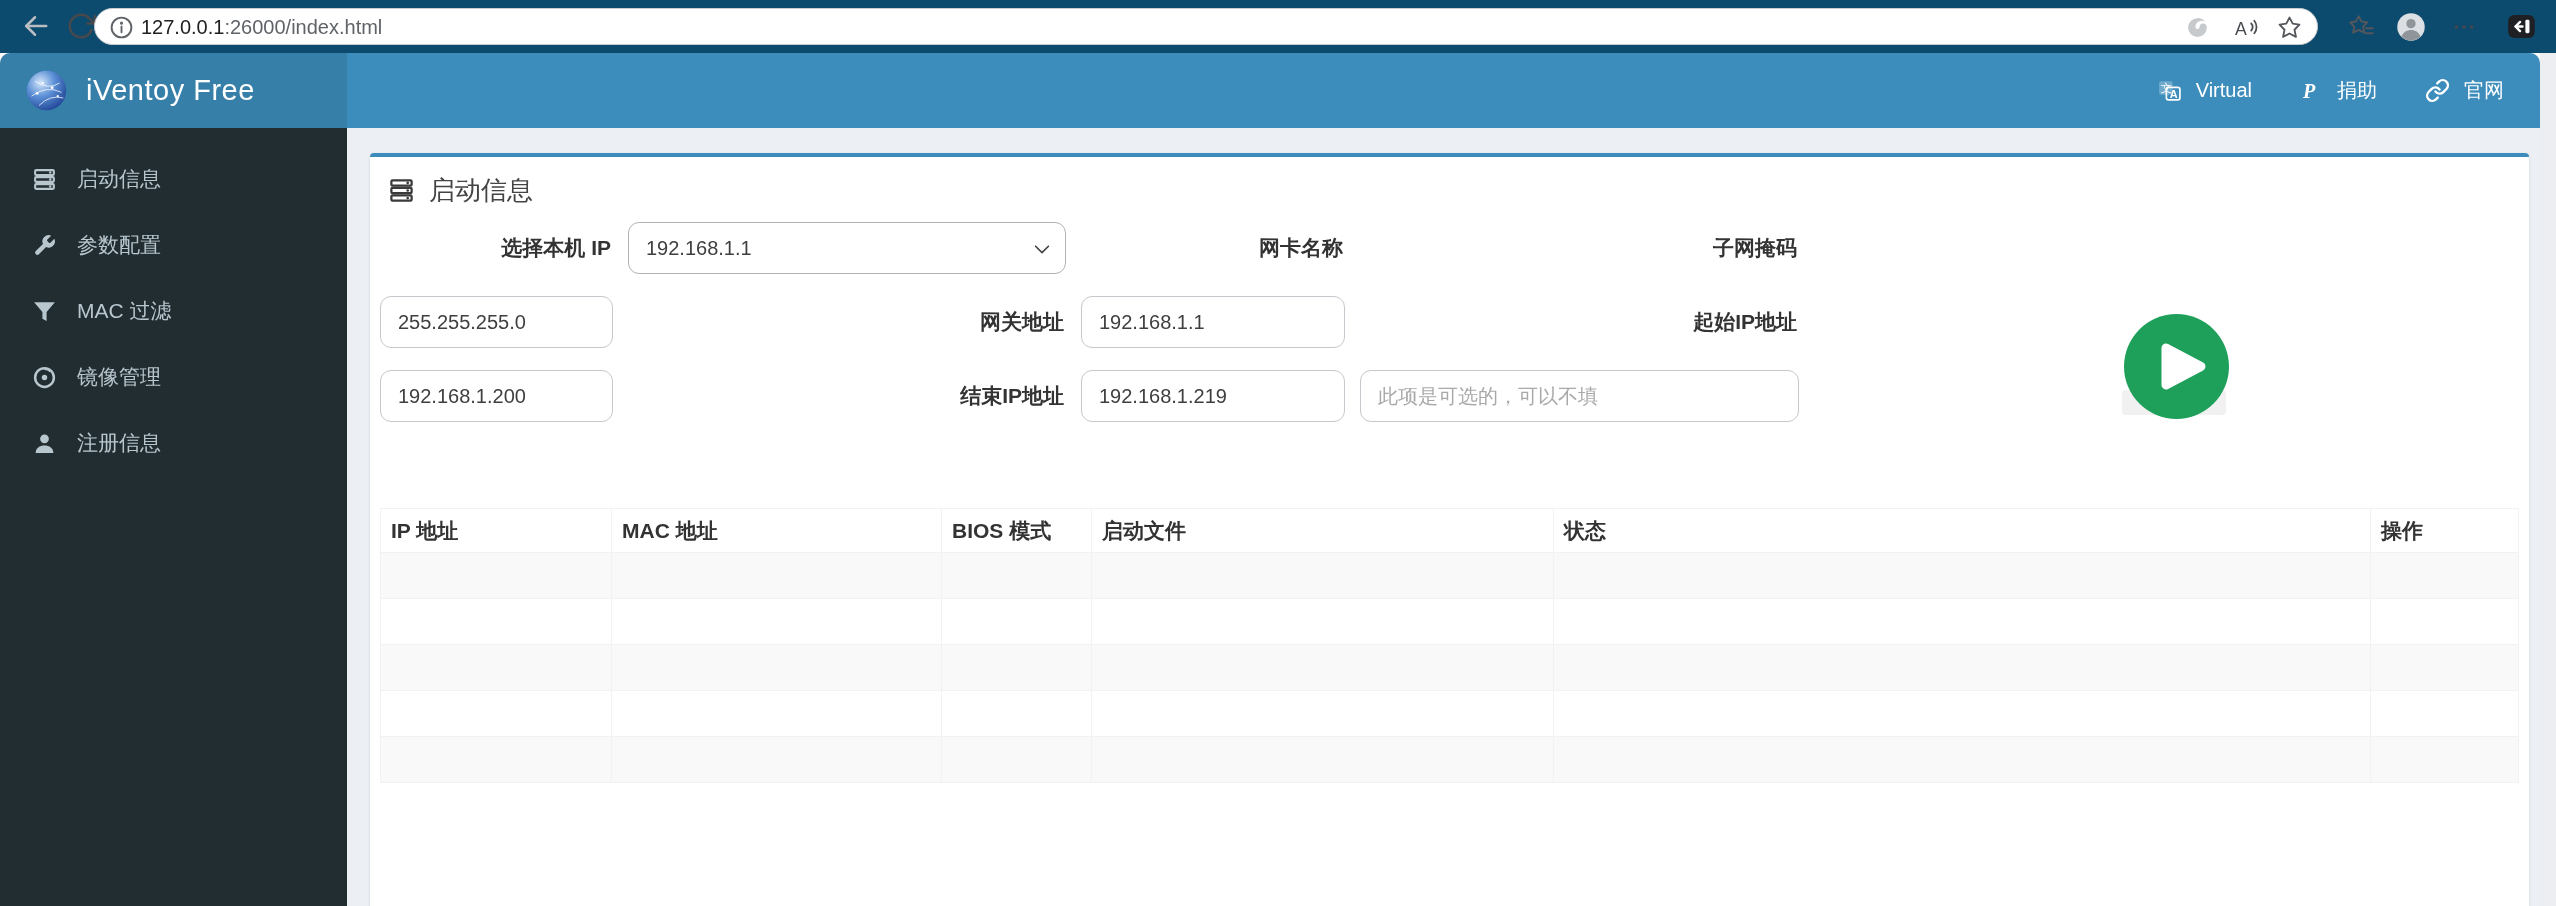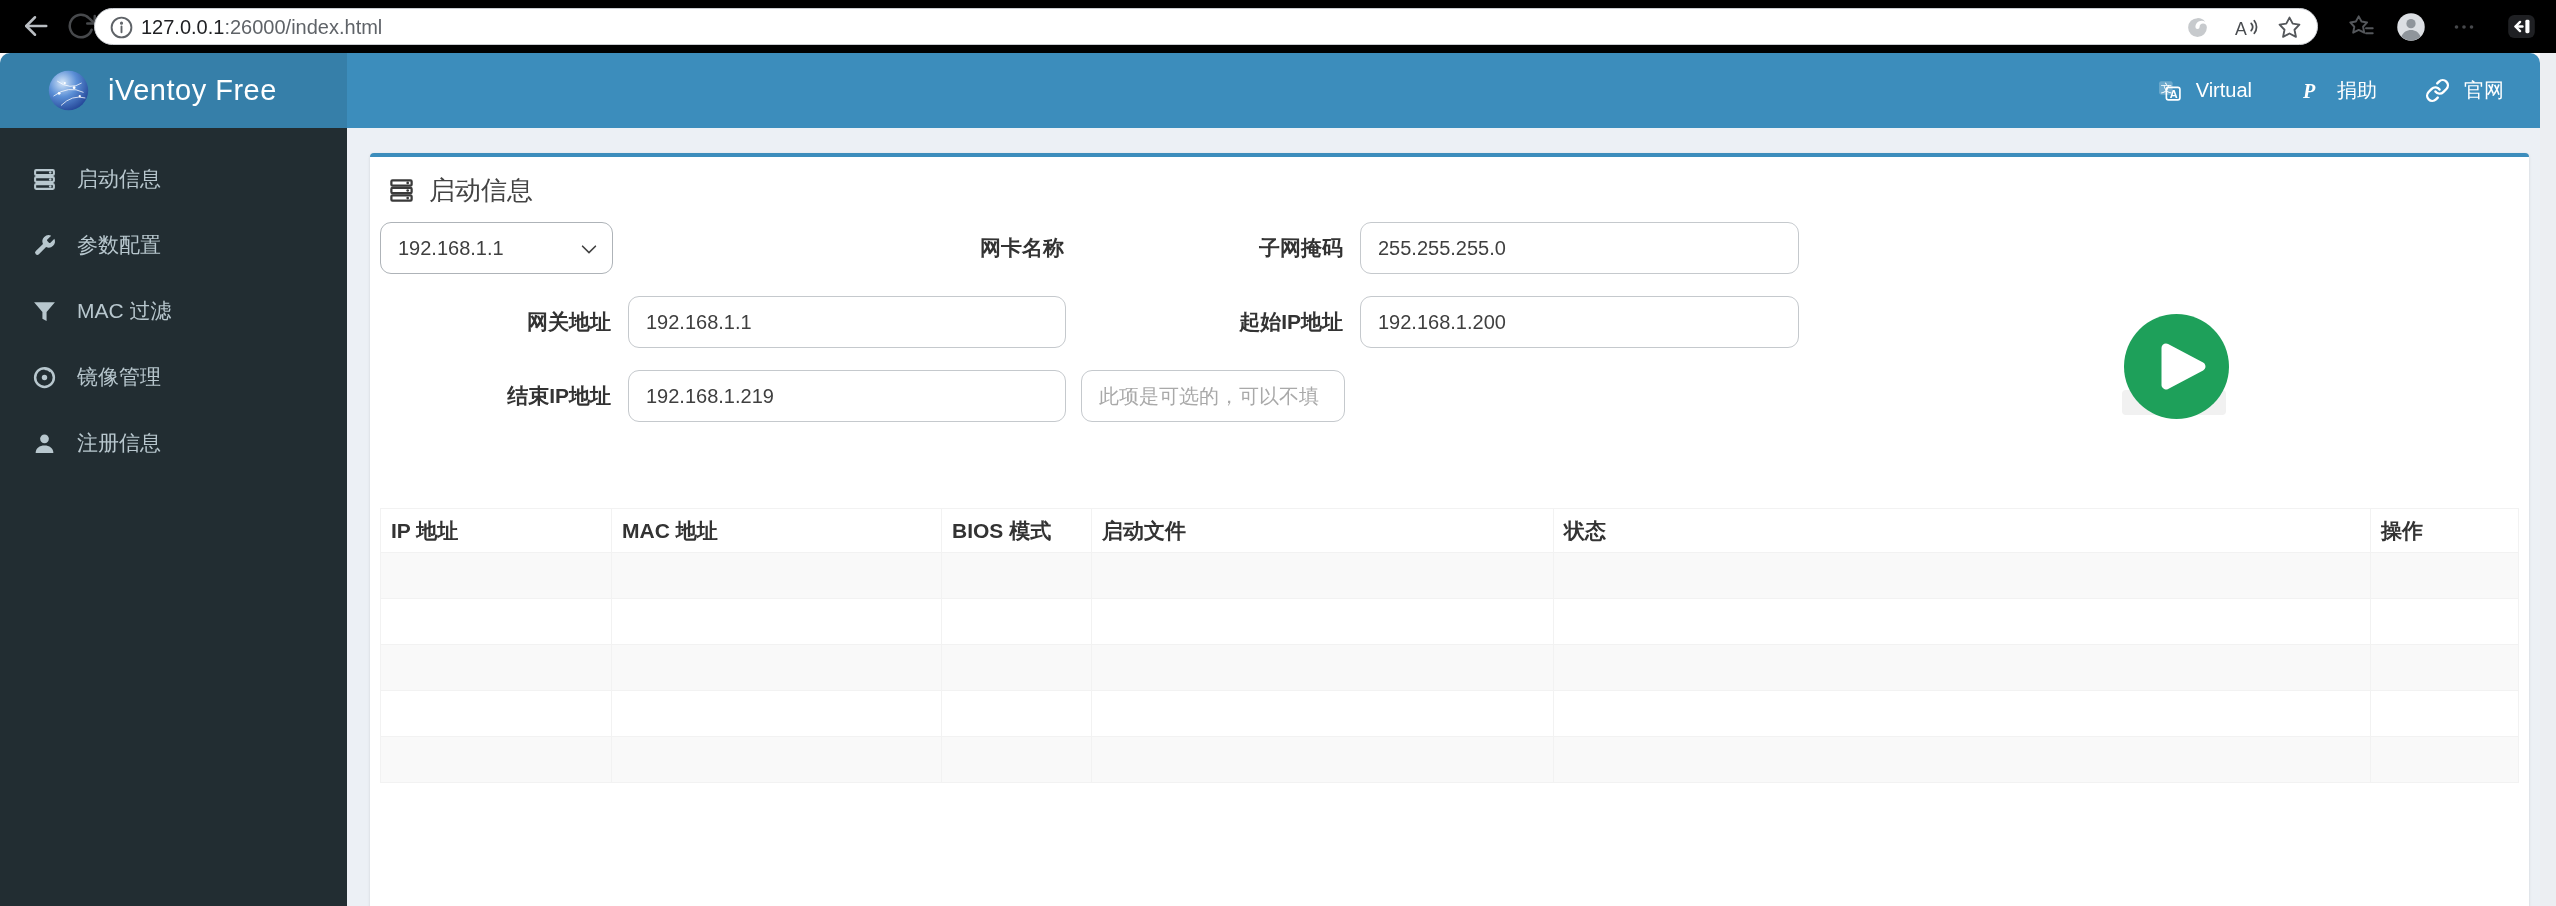--- a/index.html
+++ b/index.html
@@ -1,37 +1,37 @@
 <!DOCTYPE html>
 <html><head>
 <meta charset="utf-8">
 <style>
   * { box-sizing: border-box; margin: 0; padding: 0; }
   html,body { width:2556px; height:906px; overflow:hidden; background:#fdfdfe;
               font-family:"Liberation Sans", sans-serif; }
   svg { display:block; }
 
   
-  .chrome { position:absolute; left:0; top:0; width:2556px; height:53px; background:#000000; }
+  .chrome { position:absolute; left:0; top:0; width:2556px; height:53px; background:#0c4a6e; }
   .chrome .abs { position:absolute; }
   .nav-btn { width:30px; height:30px; top:11px; }
   .addr-pill { position:absolute; left:94px; top:8px; width:2224px; height:37px;
                background:#fff; border:1px solid #c9ccd0; border-radius:19px; }
   .addr-pill .ico { position:absolute; top:6px; width:25px; height:25px; }
   .url { position:absolute; left:46px; top:7px; font-size:20px; color:#202124; white-space:nowrap; }
   .url .dim { color:#5f6368; }
 
   
   .gutter { position:absolute; left:2540px; top:53px; width:16px; height:853px; background:#eceef2; }
   .page { position:absolute; left:0; top:53px; width:2540px; height:853px;
           background:#ecf0f5; border-radius:10px 10px 0 0; overflow:hidden; }
 
   
   .app-header { height:75px; display:flex; }
-  .logo { width:347px; background:#367fa9; display:flex; align-items:center; padding-left:46px; }
+  .logo { width:347px; background:#367fa9; display:flex; align-items:center; padding-left:24px; }
   .brand { color:#fff; font-size:29px; margin-left:17px; letter-spacing:0.5px; }
   .navbar { flex:1; background:#3c8dbc; display:flex; align-items:center;
             justify-content:flex-end; padding-right:12px; }
   .nav-link { display:flex; align-items:center; gap:14px; color:#fff; font-size:20px;
               padding:0 24px; height:75px; cursor:pointer; }
 
   
   .sidebar { position:absolute; left:0; top:75px; width:347px; height:778px;
              background:#222d32; padding-top:18px; }
   .menu-item { height:66px; display:flex; align-items:center; padding-left:32px; gap:20px;
@@ -249,20 +249,21 @@
               <circle cx="17.5" cy="12" r="1.2"></circle>
               <circle cx="17.5" cy="18.7" r="1.2"></circle>
             </g>
           </svg>
         <span>启动信息</span>
       </div>
 
 
       <div class="form">
 
+        <div class="flabel">选择本机 IP</div>
         <div class="sel">
           <span>192.168.1.1</span>
           <svg class="chev" viewBox="0 0 24 24" fill="none" stroke="#444" stroke-width="1.8" stroke-linecap="round">
               <polyline points="5 9 12 16 19 9"></polyline>
             </svg>
         </div>
         <div class="flabel">网卡名称</div>
 
         <div class="flabel">子网掩码</div>
         <input value="255.255.255.0" style="">

